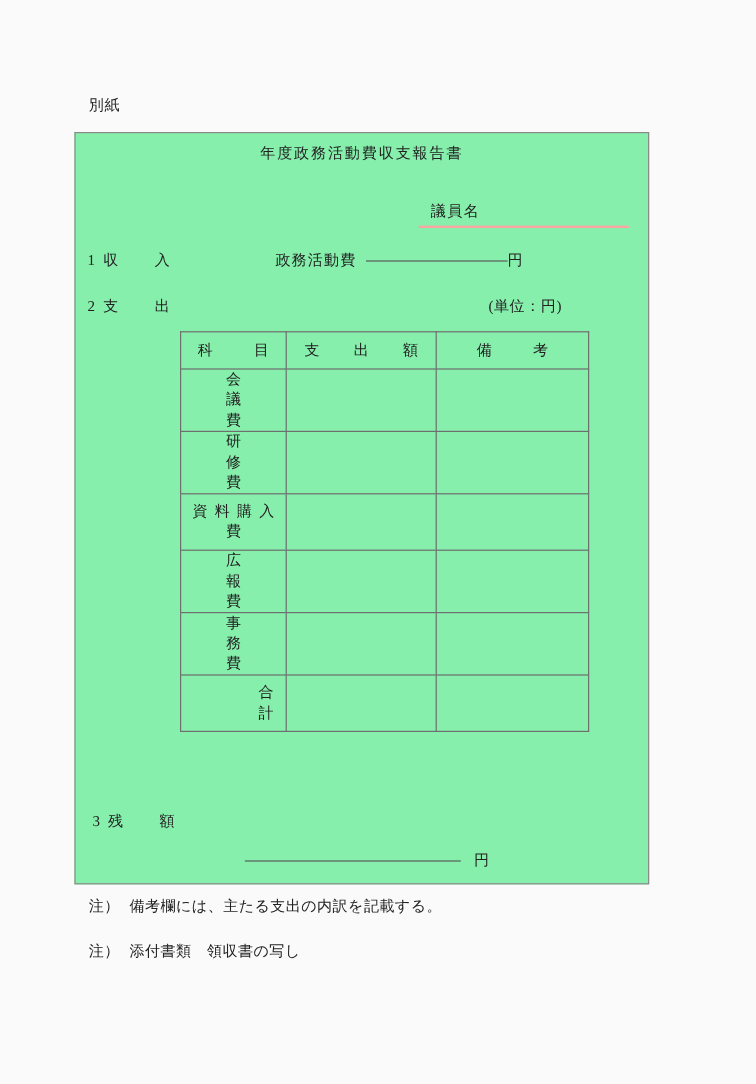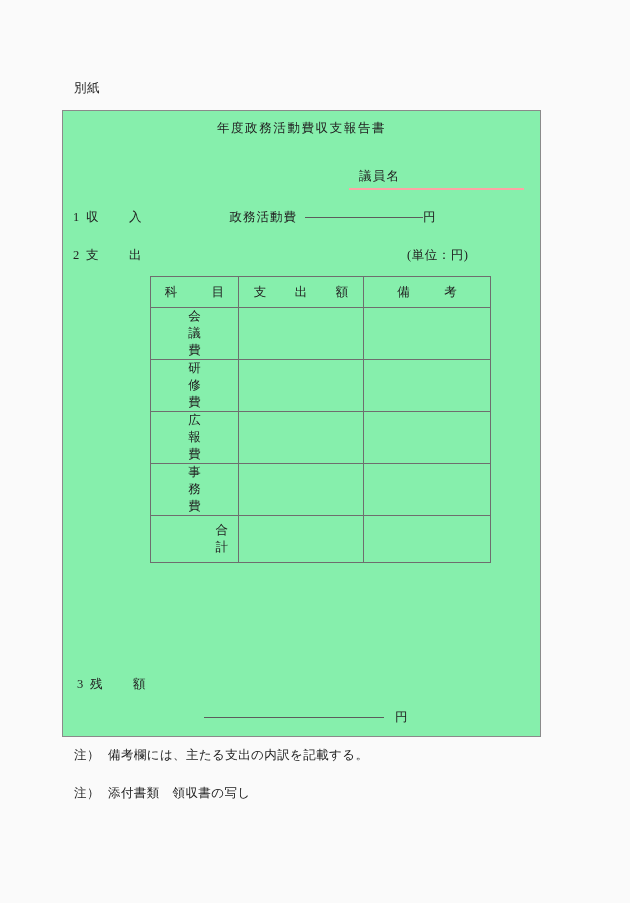--- a/index.html
+++ b/index.html
@@ -269,20 +269,25 @@
           <td><span class="cell-spread-wide">会　議　費</span></td>
           <td></td>
           <td></td>
         </tr>
         <tr>
           <td><span class="cell-spread-wide">研　修　費</span></td>
           <td></td>
           <td></td>
         </tr>
         <tr>
+          <td><span class="cell-spread">資料購入費</span></td>
+          <td></td>
+          <td></td>
+        </tr>
+        <tr>
           <td><span class="cell-spread-wide">広　報　費</span></td>
           <td></td>
           <td></td>
         </tr>
         <tr>
           <td><span class="cell-spread-wide">事　務　費</span></td>
           <td></td>
           <td></td>
         </tr>
         <tr>

